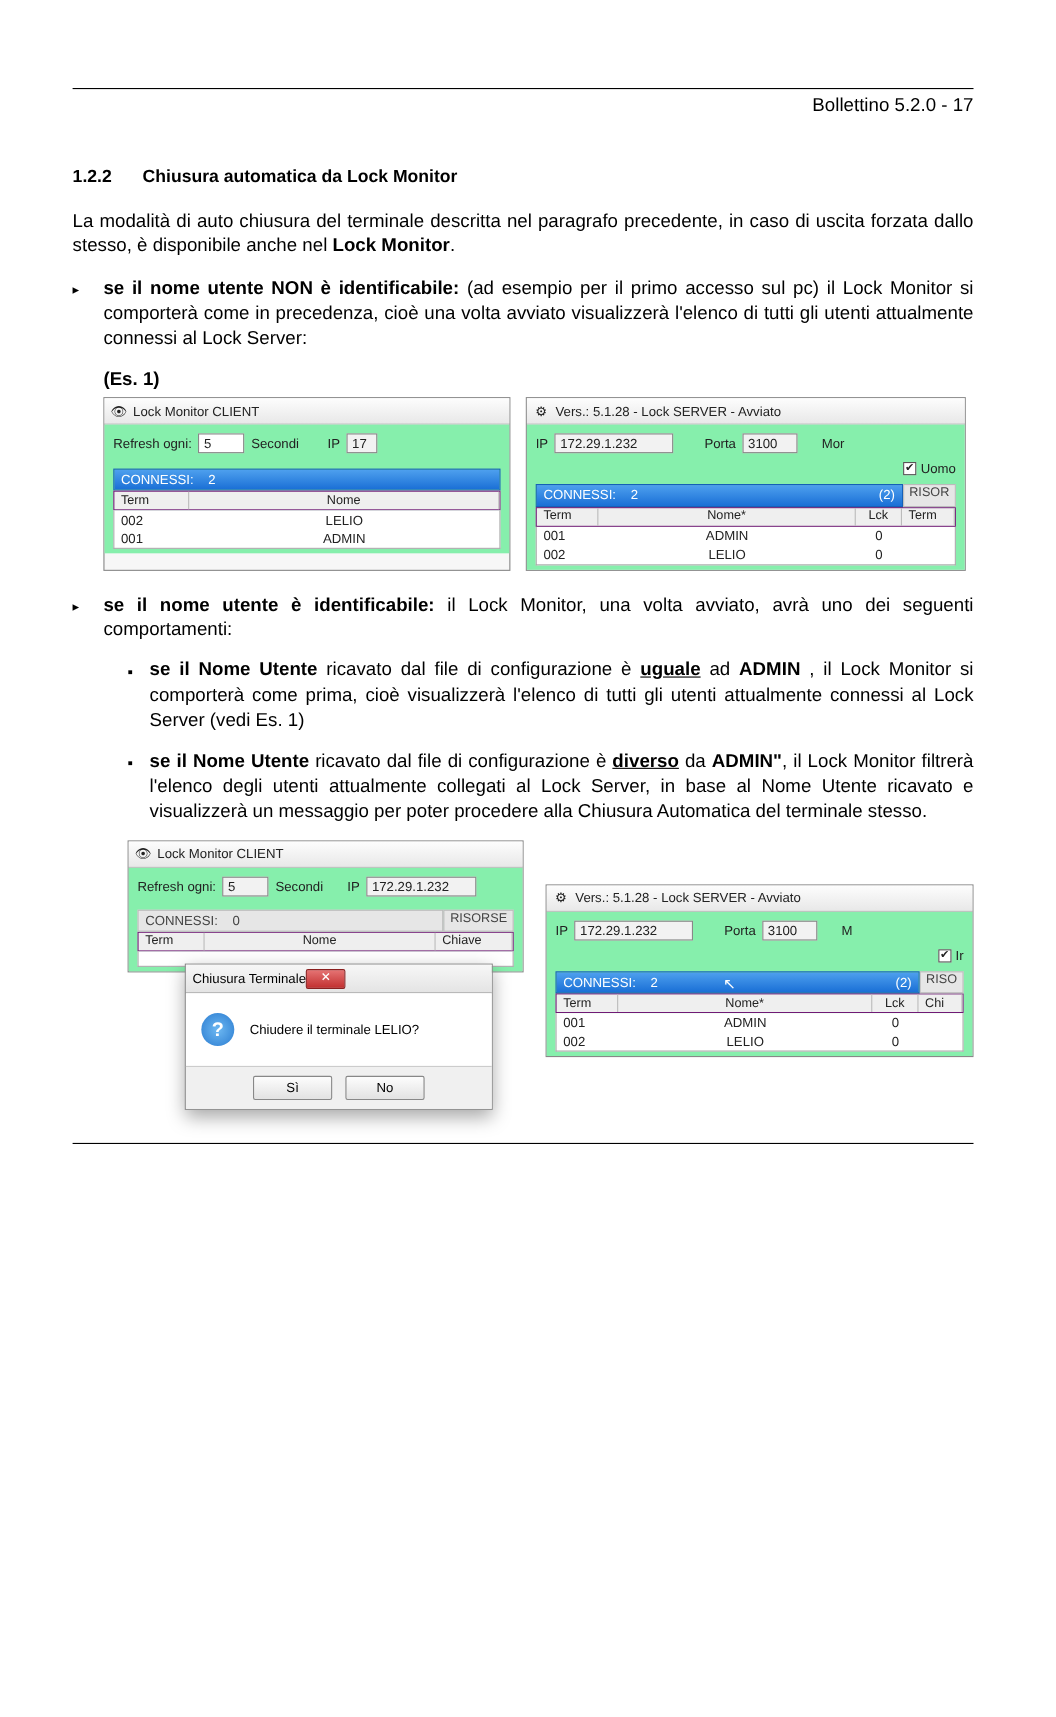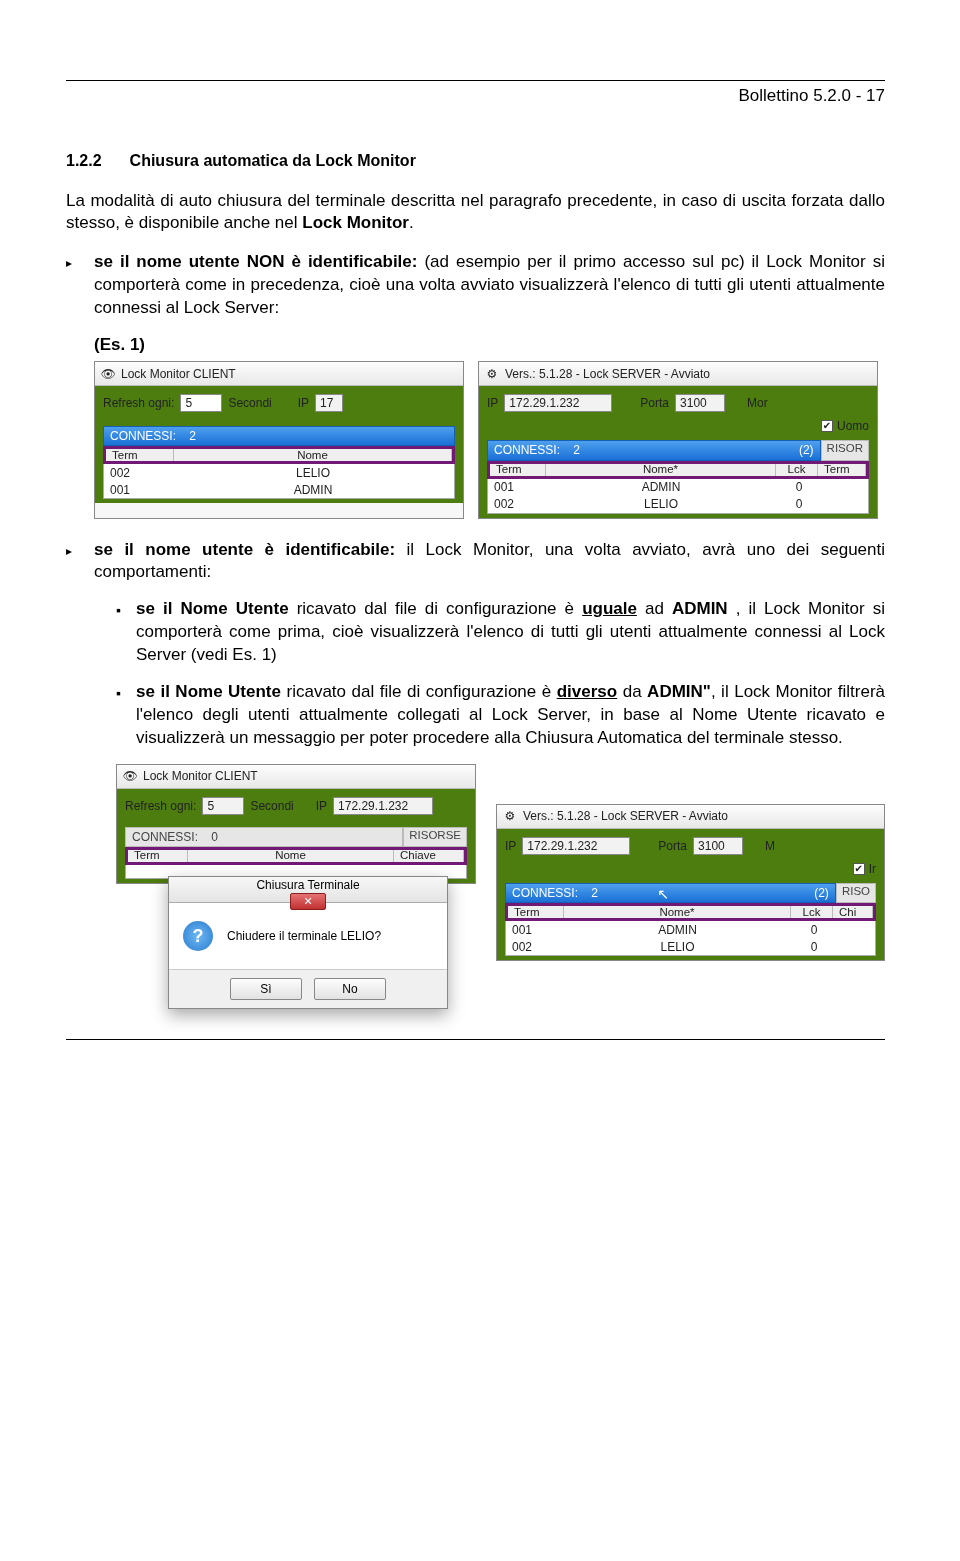--- a/index.html
+++ b/index.html
@@ -15,37 +15,37 @@
 .bullet-row { display: flex; }
 .bullet-sym { width: 28px; flex-shrink: 0; font-size: 12px; padding-top: 4px; }
 .bullet-text { flex: 1; text-align: justify; }
 .sub-bullet { margin-left: 50px; margin-bottom: 14px; }
 .sub-sym { width: 20px; flex-shrink: 0; font-weight: bold; font-size: 14px; padding-top: 3px; }
 .es-label { font-weight: bold; margin-left: 28px; margin-top: 14px; margin-bottom: 4px; }
 .shots-row { display: flex; gap: 14px; margin-left: 28px; margin-bottom: 20px; }
 .win { border: 1px solid #888; background: #f7f7f7; font-size: 12.5px; color: #222; font-family: Tahoma, Arial, sans-serif; }
 .win-title { display: flex; align-items: center; height: 24px; padding: 0 6px; background: linear-gradient(#fdfdfd,#e8e8e8); border-bottom: 1px solid #bbb; font-size: 12px; }
 .win-title .ico { width: 14px; height: 14px; margin-right: 6px; display: inline-flex; align-items: center; justify-content: center; }
-.win-body { padding: 8px 8px 4px 8px; background: #4d7c0f; }
+.win-body { padding: 8px 8px 4px 8px; background: #86efac; }
 .field-row { display: flex; align-items: center; gap: 6px; margin-bottom: 6px; flex-wrap: nowrap; }
 .lbl { font-size: 12px; }
 .inp { border: 1px solid #888; background: #fff; height: 18px; padding: 0 4px; font-size: 12px; display: inline-flex; align-items: center; }
 .inp.ro { background: #f2f2f2; }
-.table-hd { display: flex; background: #efefef; border: 3px solid #701a75; height: 18px; align-items: center; font-size: 11.5px; }
+.table-hd { display: flex; background: #efefef; border: 1px solid #701a75; height: 18px; align-items: center; font-size: 11.5px; }
 .table-hd > div { border-right: 1px solid #bbb; padding: 0 6px; height: 100%; display: flex; align-items: center; }
 .table-rows { background: #fff; border: 1px solid #aaa; border-top: none; min-height: 34px; }
 .trow { display: flex; font-size: 12px; height: 17px; align-items: center; }
 .trow > div { padding: 0 6px; }
 .connessi-bar { background: linear-gradient(#4ea0ee,#1a6fd6); color: #fff; font-size: 12px; padding: 1px 6px; display: flex; justify-content: space-between; border: 1px solid #1560b7; margin-bottom: 0; }
 .connessi-plain { background: #e6e6e6; color: #444; font-size: 12px; padding: 1px 6px; border: 1px solid #bbb; }
 .ris-tag { background: #e6e6e6; border: 1px solid #bbb; font-size: 11.5px; padding: 0 5px; color: #444; }
 .chk { display: inline-flex; align-items: center; gap: 4px; font-size: 12px; }
 .chk-box { width: 12px; height: 12px; border: 1px solid #555; background: #fff; display: inline-flex; align-items: center; justify-content: center; font-size: 10px; line-height: 1; }
 .dialog { border: 1px solid #888; width: 280px; font-family: Tahoma, Arial, sans-serif; font-size: 12px; box-shadow: 0 6px 16px rgba(0,0,0,.35); }
-.dialog-title { background: linear-gradient(#f7f7f7,#e4e4e4); height: 26px; display: flex; align-items: center; justify-content: space-between; padding: 0 6px; border-bottom: 1px solid #aaa; flex-direction: column; }
+.dialog-title { background: linear-gradient(#f7f7f7,#e4e4e4); height: 26px; display: flex; align-items: center; padding: 0 6px; border-bottom: 1px solid #aaa; }
 .dialog-close { width: 36px; height: 18px; background: linear-gradient(#e57373,#c23030); border: 1px solid #8a1f1f; border-radius: 2px; color: #fff; display: flex; align-items: center; justify-content: center; font-size: 11px; }
 .dialog-body { background: #fff; padding: 18px 14px; display: flex; align-items: center; gap: 14px; }
 .qmark { width: 30px; height: 30px; border-radius: 50%; background: radial-gradient(#6db8f2,#2a7bd0); color: #fff; display: flex; align-items: center; justify-content: center; font-weight: bold; font-size: 18px; }
 .dialog-btns { background: #f0f0f0; border-top: 1px solid #ccc; padding: 8px; display: flex; justify-content: center; gap: 12px; }
 .btn { border: 1px solid #888; background: linear-gradient(#fdfdfd,#e2e2e2); width: 72px; height: 22px; display: flex; align-items: center; justify-content: center; font-size: 12px; border-radius: 2px; }
 .footer-line { border-top: 1.5px solid #000; margin-top: 30px; margin-bottom: 6px; }
 .footer-text { text-align: right; font-style: italic; font-size: 17px; }
 .footer-text .nonit { font-style: normal; }
 .underline { text-decoration: underline; }
 .cursor { font-size: 14px; }

